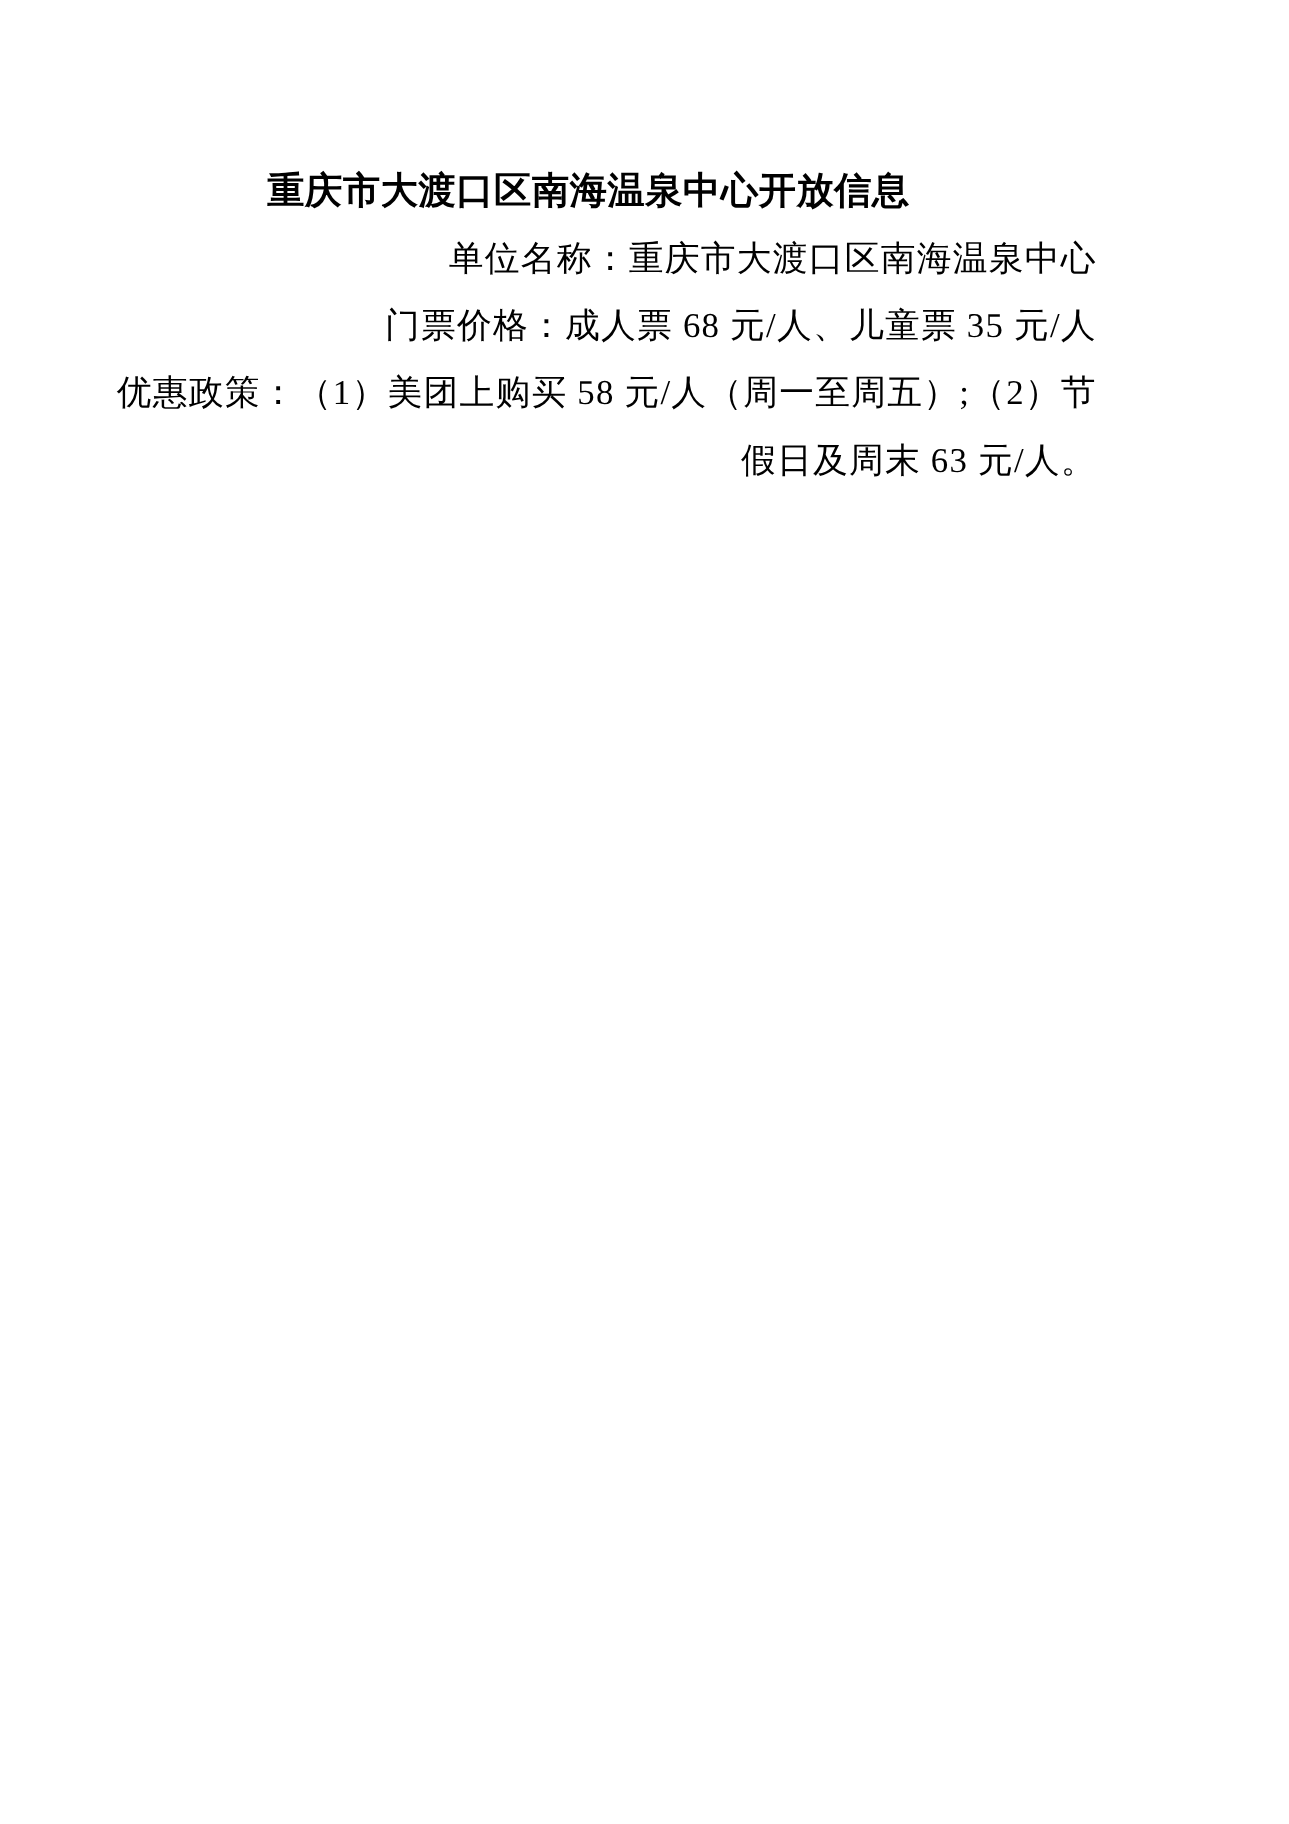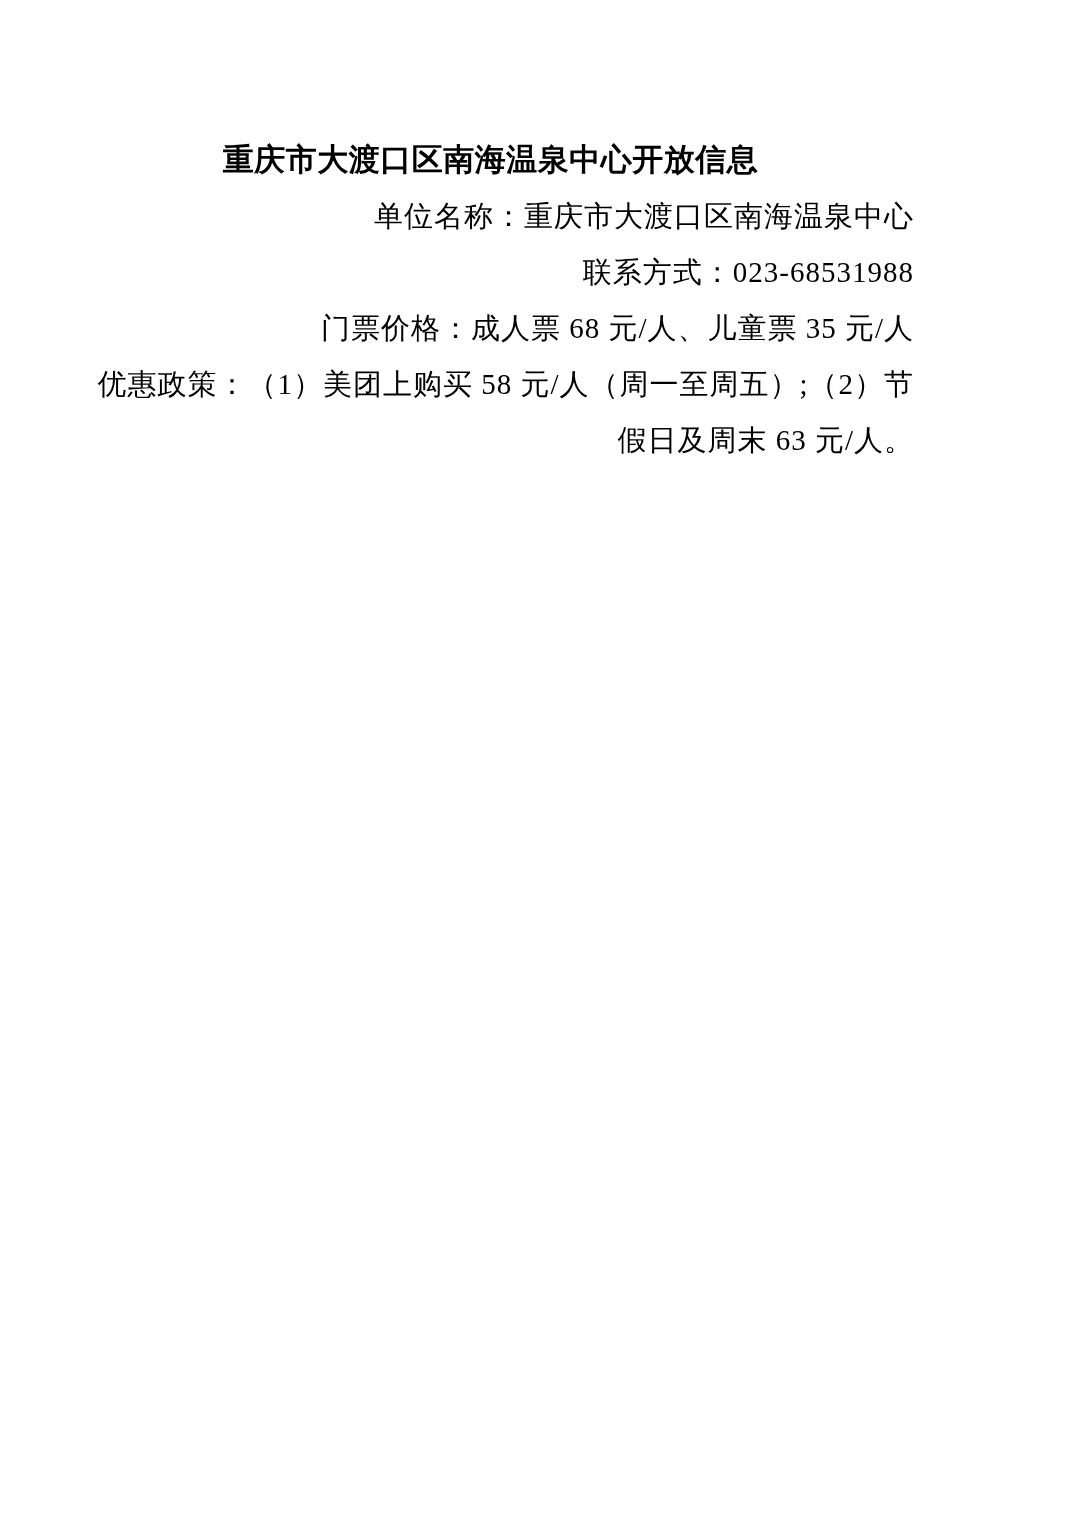--- a/index.html
+++ b/index.html
@@ -44,21 +44,20 @@
 <body>
 
 <div class="page">
   <h1 class="doc-title">重庆市大渡口区南海温泉中心开放信息</h1>
 
   <div class="doc-body">
 
     <div class="doc-line">单位名称：重庆市大渡口区南海温泉中心</div>
 
 
-    <div class="doc-line">联系方式：023-68531988</div>
 
 
     <div class="doc-line">门票价格：成人票 68 元/人、儿童票 35 元/人</div>
 
 
     <div class="doc-line">优惠政策：（1）美团上购买 58 元/人（周一至周五）;（2）节</div>
 
     <div class="doc-line">假日及周末 63 元/人。</div>
 
   </div>

